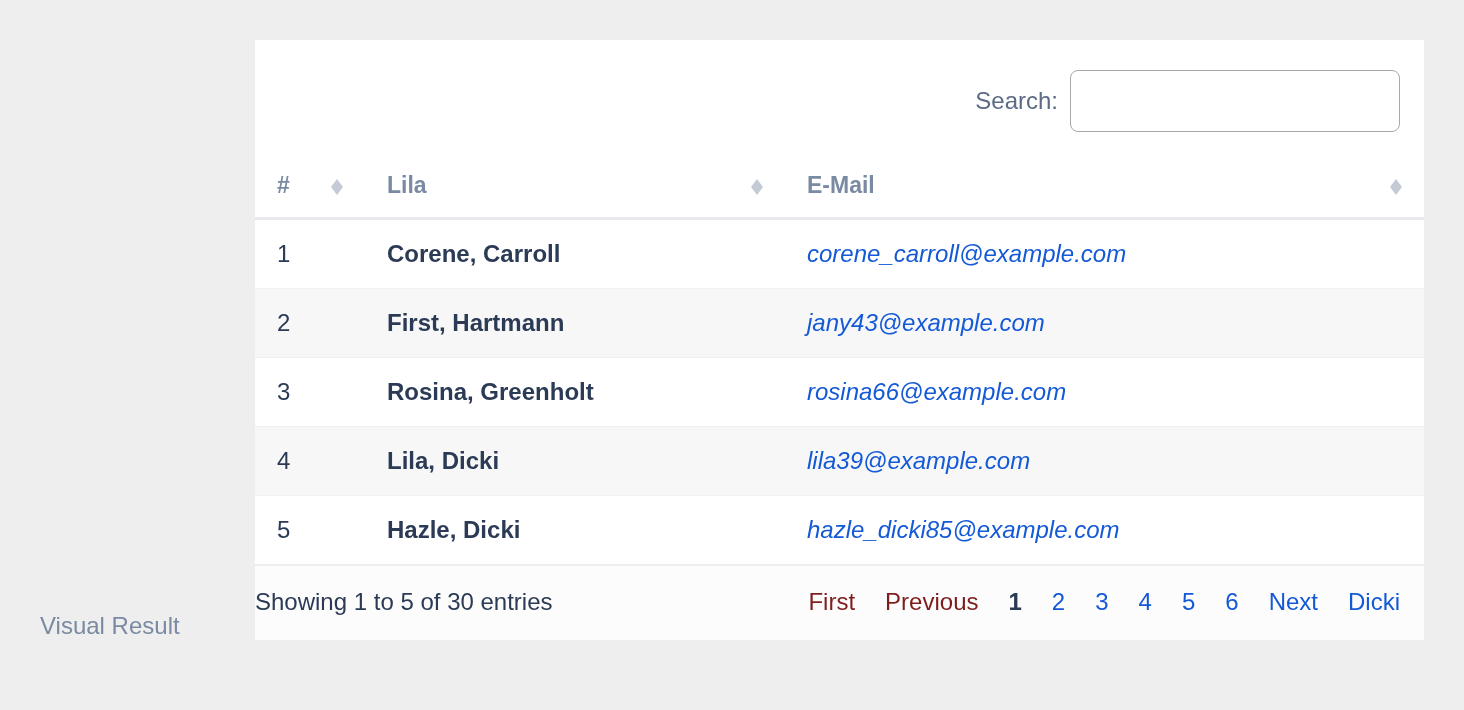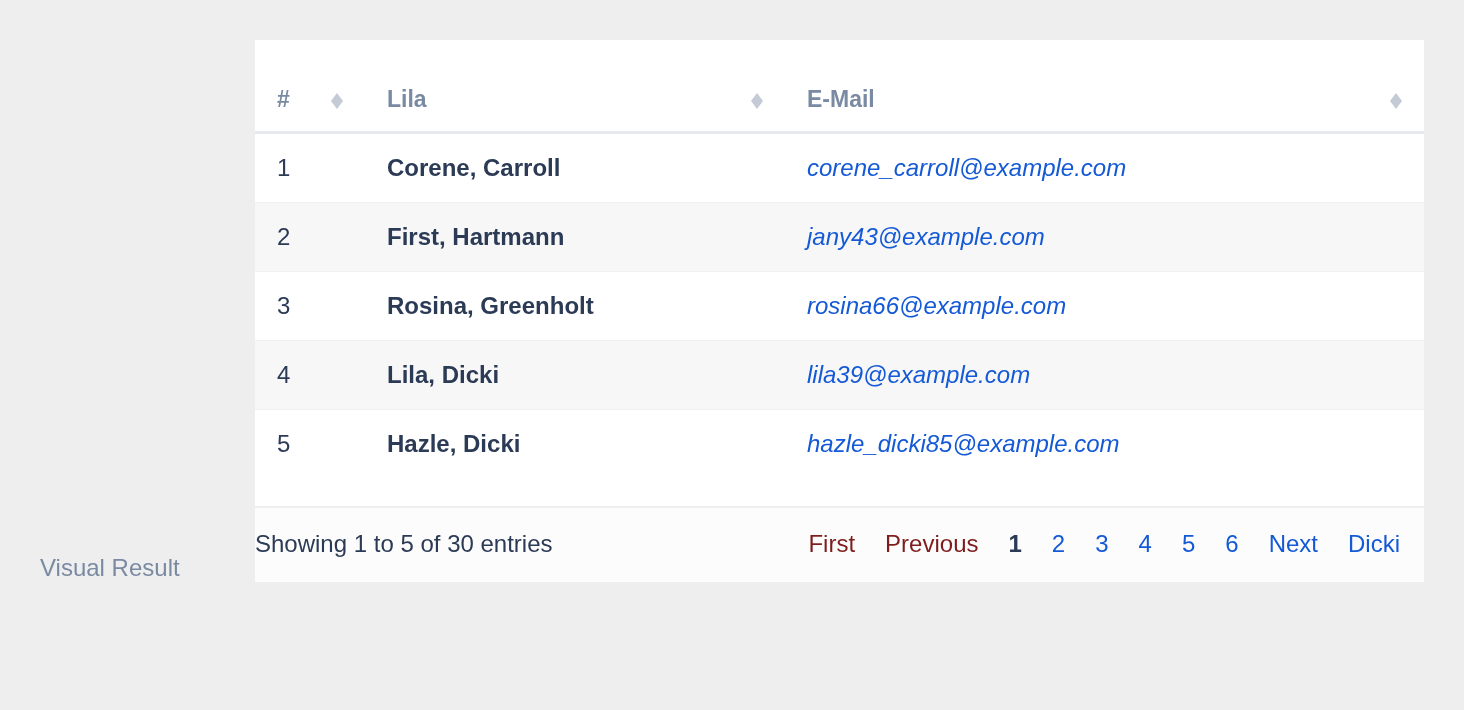--- a/index.html
+++ b/index.html
@@ -88,21 +88,20 @@
     text-decoration: none;
     font-style: italic;
   }
   .footer {
     display: flex;
     align-items: center;
     justify-content: space-between;
     padding: 22px 24px 24px 0;
     border-top: 2px solid #eeeeee;
     background: #fcfcfc;
-    margin-top: 28px;
   }
   .footer .info {
     color: #2b3a55;
     font-size: 24px;
   }
   .pager {
     display: flex;
     align-items: center;
     gap: 30px;
     font-size: 24px;
@@ -112,20 +111,24 @@
   .pager .current { color: #2b3a55; font-weight: 700; cursor: default; }
 </style>
 </head>
 <body>
 
 <div class="wrap">
   <div class="side-label">Visual Result</div>
 
   <div class="panel">
 
+    <div class="search-row">
+      <label>Search:</label>
+      <input class="search-input" type="text" value="" style="">
+    </div>
 
     <table>
       <thead>
         <tr>
           <th>
             <span>#</span>
             <span class="sort-icons">
               <svg width="12" height="8">
                   <polygon points="6,0 12,8 0,8" fill="#c4cad6"></polygon>
                 </svg>

